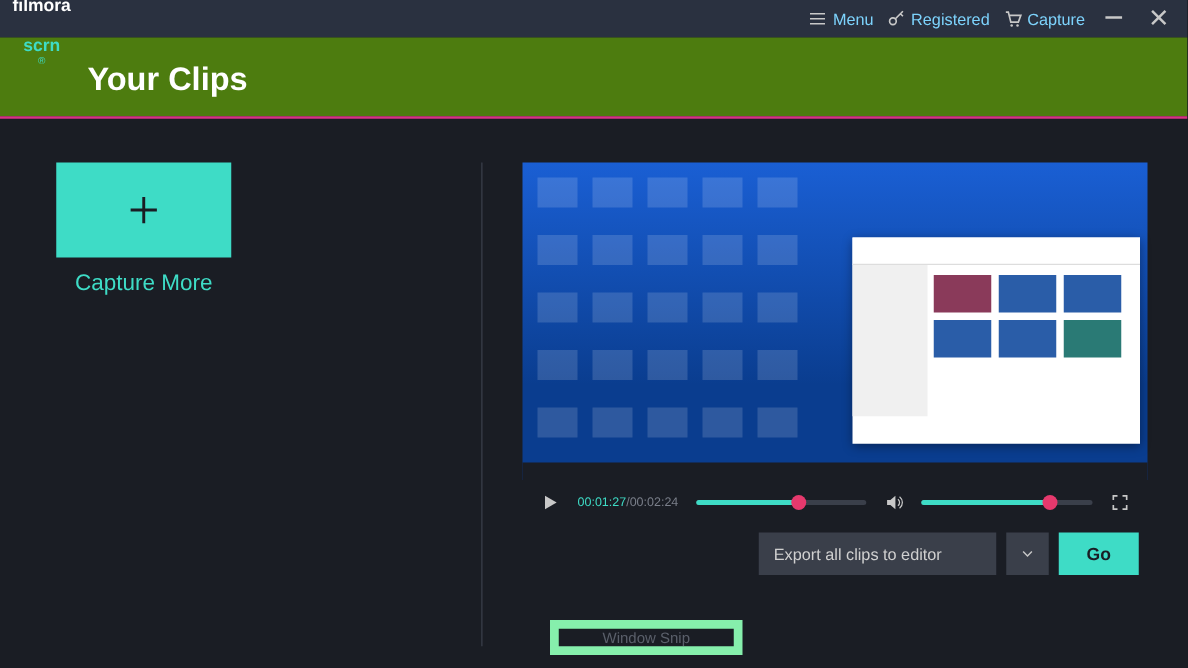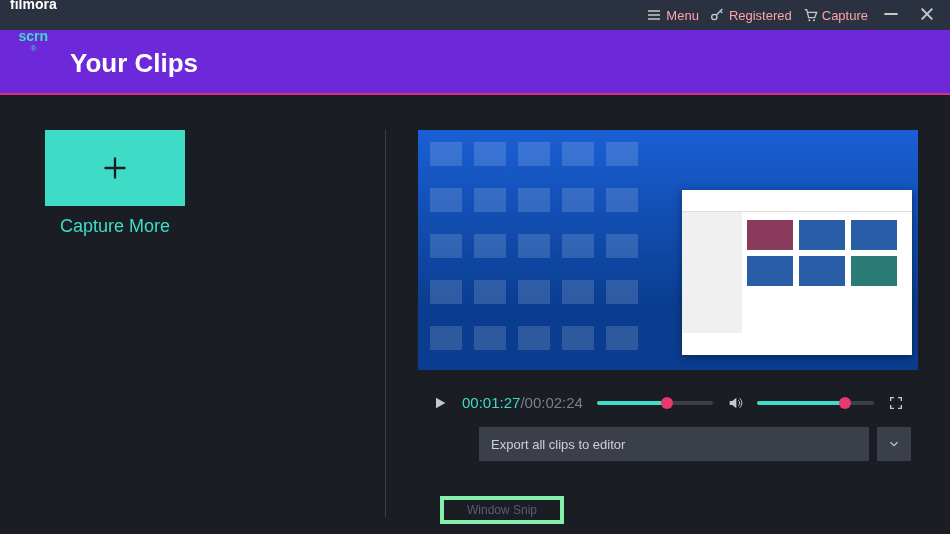--- a/index.html
+++ b/index.html
@@ -13,28 +13,28 @@
 .titlebar {
   height: 30px;
   background: #2a3140;
   display: flex; align-items: center;
   padding: 0 10px;
 }
 .logo { display: flex; align-items: center; font-size: 14px; flex-direction: column; }
 .logo-mark { width: 18px; height: 18px; margin-right: 6px; }
 .logo-text { color: #fff; font-weight: 600; }
 .logo-scrn { color: #3edcc6; font-weight: 700; }
-.titlebar-right { margin-left: auto; display: flex; align-items: center; gap: 10px; font-size: 13px; color: #fca5a5; }
+.titlebar-right { margin-left: auto; display: flex; align-items: center; gap: 10px; font-size: 13px; color: #7dd3fc; }
 .titlebar-right .item { display: flex; align-items: center; gap: 4px; cursor: pointer; }
 .titlebar-right svg { width: 16px; height: 16px; }
 .win-btn { width: 26px; text-align: center; cursor: pointer; font-size: 14px; color: #c8c8c8; }
 
 .header {
   padding: 18px 70px 14px;
-  background: #6d28d9;
+  background: #4d7c0f;
 }
 .page-title { color: #fff; font-size: 26px; font-weight: 700; }
 .accent-line { height: 2px; background: #d63384; }
 
 .main {
   display: flex;
   height: calc(100% - 30px - 60px - 2px);
   padding: 35px 25px 20px 45px;
 }
 .clips-panel {
@@ -98,57 +98,57 @@
 .dthumb.teal { background:#2a7a75; }
 .taskbar { position:absolute; left:0; right:0; bottom:0; height:14px; background:#1a1d24; }
 
 .controls {
   display: flex; align-items: center; gap: 14px;
   padding: 10px 14px;
   width: 500px; margin: 0 auto;
 }
 .ctrl-btn { cursor: pointer; color: #c8c8c8; display:flex; align-items:center; }
 .ctrl-btn svg { width: 16px; height: 16px; }
-.time { font-size: 15px; white-space: nowrap; }
+.time { font-size: 10px; white-space: nowrap; }
 .time-cur { color: #3edcc6; }
 .time-dur { color: #7a7f8a; }
 .slider { flex: 1; height: 4px; background: #3a3f4a; position: relative; border-radius:2px; cursor:pointer; }
 .slider-fill { position:absolute; left:0; top:0; bottom:0; background:#3edcc6; border-radius:2px; }
 .slider-dot { position:absolute; top:50%; width:12px; height:12px; background:#e6396d; border-radius:50%; transform:translate(-50%, -50%); }
 .vol-slider { width: 60px; }
 .prog-slider .slider-fill { width: 60%; }
 .prog-slider .slider-dot { left: 60%; }
 .vol-slider .slider-fill { width: 75%; }
 .vol-slider .slider-dot { left: 75%; }
 
 .export-row {
   display: flex; align-items: center; gap: 8px;
   margin: 6px 14px 0 auto;
-  width: 432px;
+  width: 304px;
 }
 .export-select {
   flex: 1; height: 34px;
   background: #3a3f4a; color: #d0d0d0;
   display: flex; align-items: center; padding: 0 12px;
   font-size: 13px;
 }
 .export-chevron {
   width: 34px; height: 34px; background: #3a3f4a;
   display:flex; align-items:center; justify-content:center; cursor:pointer;
 }
 .go-btn {
   width: 64px; height: 34px;
   background: #3edcc6; color: #1a1d24;
   display:flex; align-items:center; justify-content:center;
   font-size: 14px; font-weight: 600; cursor:pointer;
 }
 .window-snip {
   position:absolute; bottom: 10px; left: 440px;
-  width: 124px; height: 28px;
-  border: 4px solid #86efac;
+  width: 154px; height: 28px;
+  border: 7px solid #86efac;
   display:flex; align-items:center; justify-content:center;
   font-size:12px; color:#5a5f6a;
 }
 </style>
 </head>
 <body>
 
 <div class="titlebar">
   <div class="logo">
     <svg class="logo-mark" viewBox="0 0 24 24">
@@ -291,19 +291,22 @@
 
     <div class="export-row">
       <div class="export-select">
         <span>Export all clips to editor</span>
       </div>
       <div class="export-chevron">
         <svg width="14" height="14" viewBox="0 0 24 24">
             <path d="M6 9l6 6 6-6" stroke="#c8c8c8" stroke-width="2" fill="none"></path>
           </svg>
       </div>
+      <div class="go-btn">
+        <span>Go</span>
+      </div>
     </div>
   </div>
 </div>
 
 <div class="window-snip">
   <span>Window Snip</span>
 </div>
 
 </body></html>

